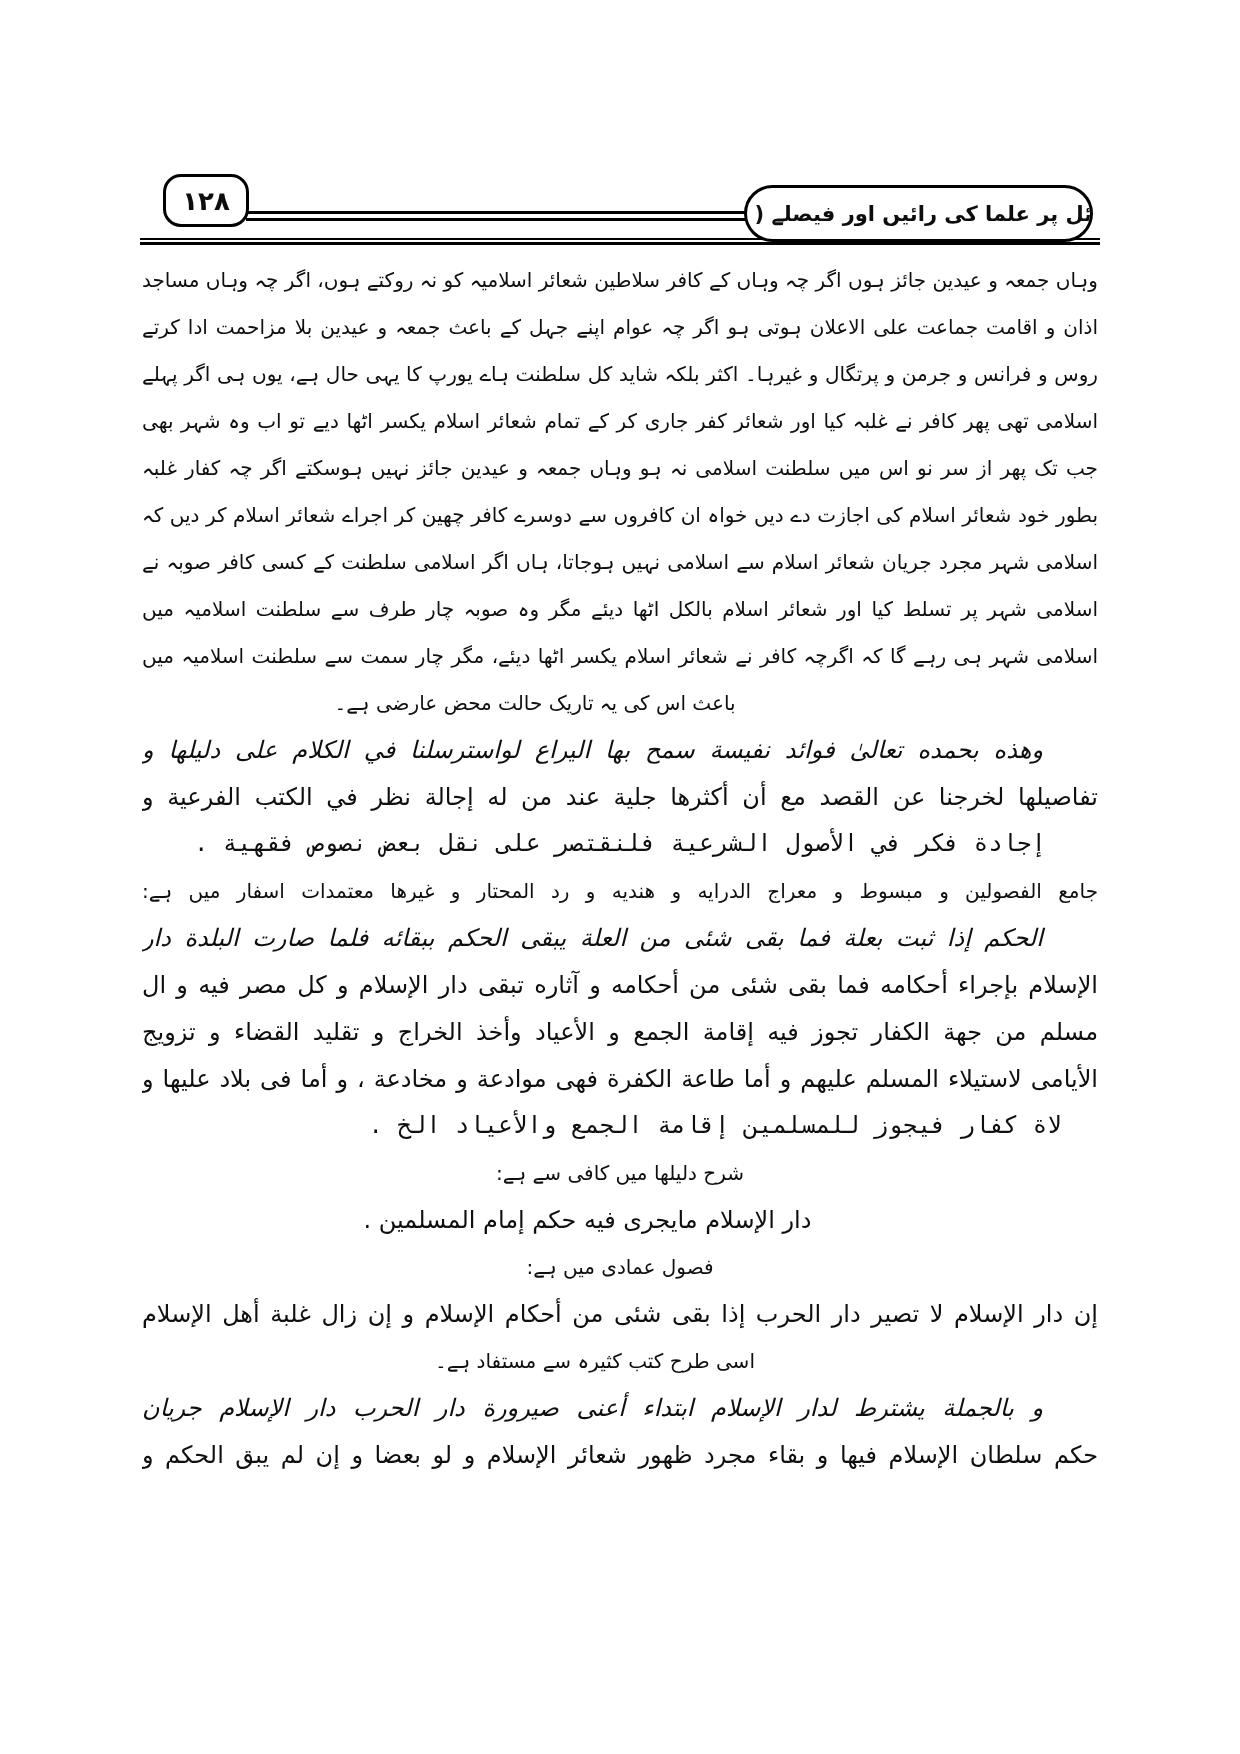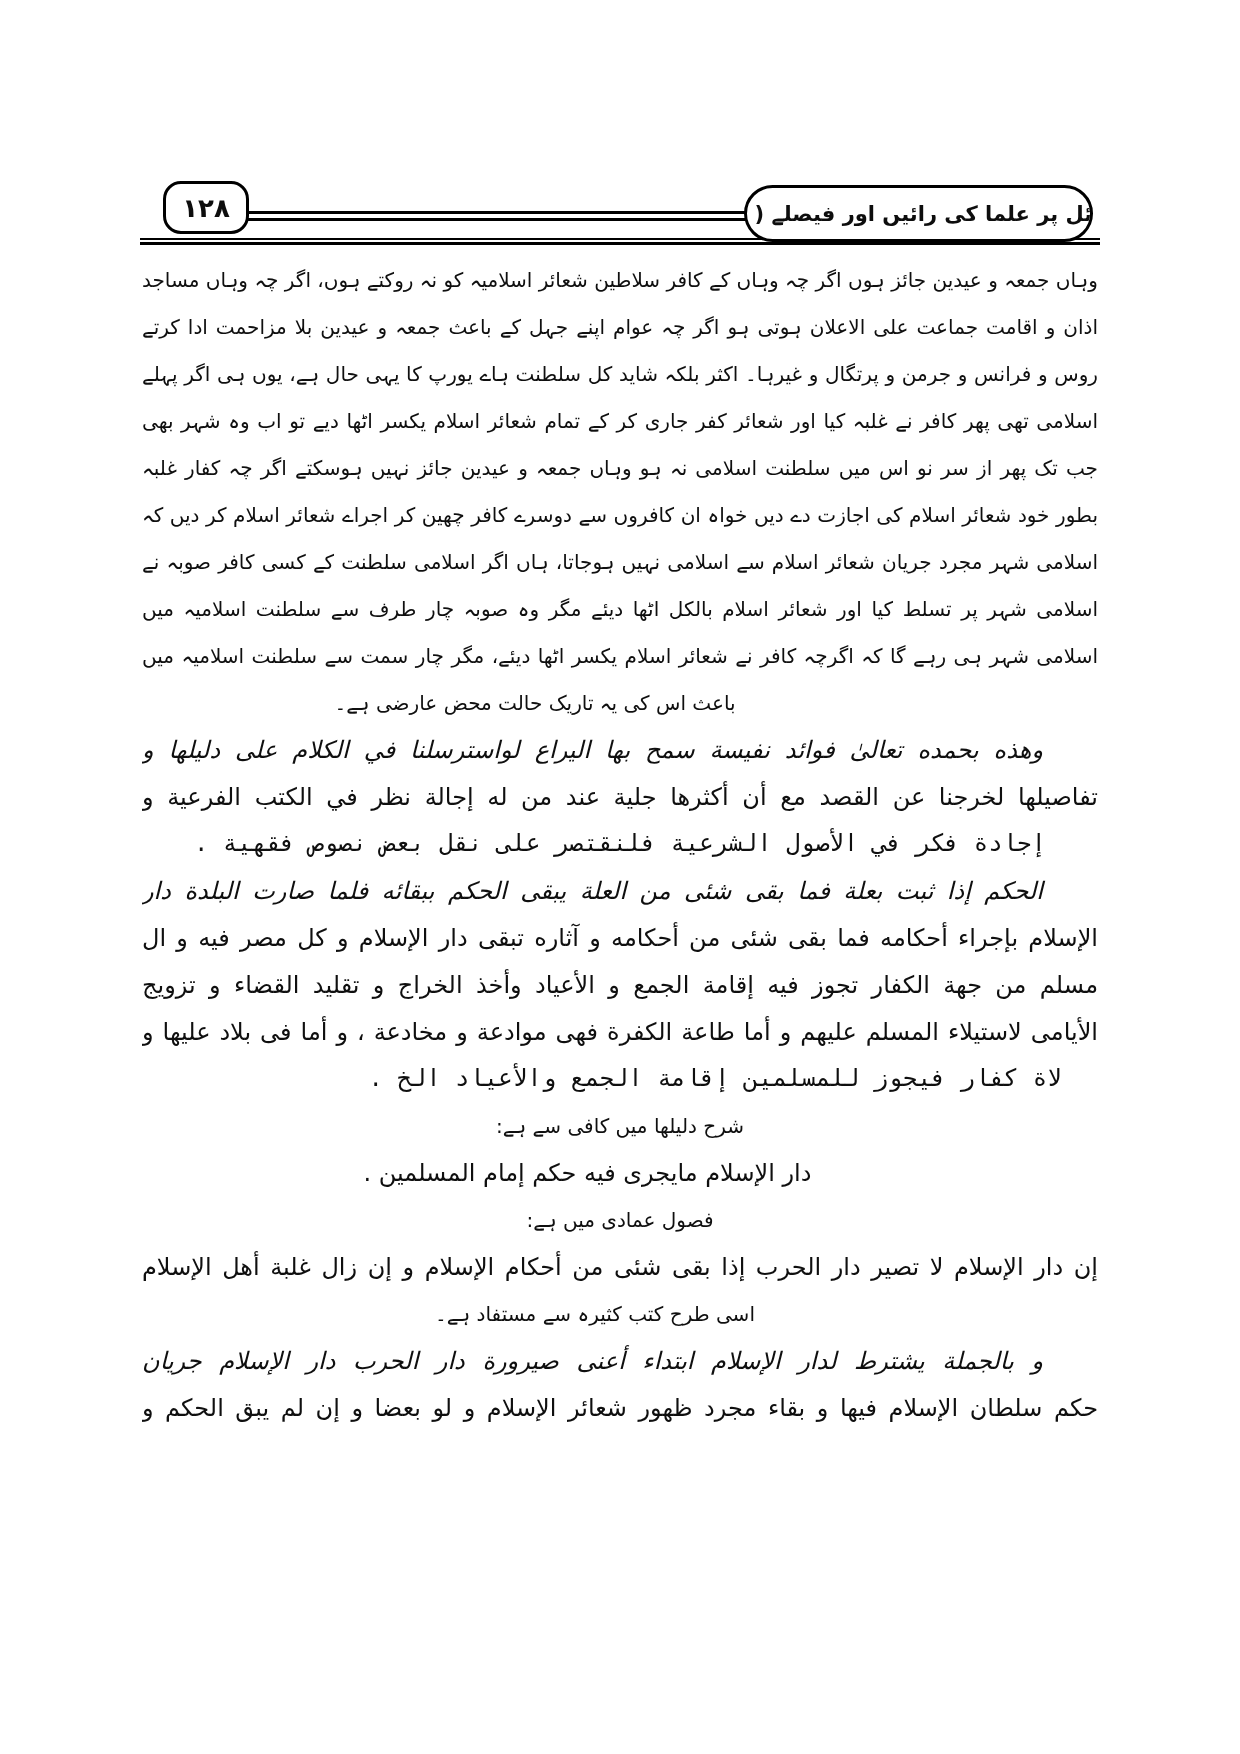--- a/index.html
+++ b/index.html
@@ -3,21 +3,21 @@
 <meta charset="utf-8">
 <style>
   * { margin:0; padding:0; box-sizing:border-box; }
   html,body { width:1240px; height:1754px; background:#ffffff; }
   body { font-family:"DejaVu Sans", sans-serif; color:#0d0d0d; position:relative; }
 
   .page { position:absolute; inset:0; background:#fff; }
 
   
   .pagenum-box{
-    position:absolute; left:163px; top:181px; width:86px; height:53px;
+    position:absolute; left:163px; top:174px; width:86px; height:53px;
     border:3px solid #000; border-radius:18px; background:#fff;
     display:flex; align-items:center; justify-content:center;
     font-size:26px; font-weight:bold; direction:rtl; z-index:2;
   }
   .cartouche{
     position:absolute; left:744px; top:185px; width:349px; height:57px;
     border:3px solid #000; border-radius:29px; background:#fff;
     display:flex; align-items:center; justify-content:center;
     font-size:21px; font-weight:bold; direction:rtl; z-index:2;
     white-space:nowrap; overflow:hidden;
@@ -81,20 +81,21 @@
     <div class="ln u j">اسلامی تھی پھر کافر نے غلبہ کیا اور شعائر کفر جاری کر کے تمام شعائر اسلام یکسر اٹھا دیے تو اب وہ شہر بھی اسلامی نہ رہے اور</div>
     <div class="ln u j">جب تک پھر از سر نو اس میں سلطنت اسلامی نہ ہو وہاں جمعہ و عیدین جائز نہیں ہوسکتے اگر چہ کفار غلبہ یافتہ ممانعت کے بعد پھر</div>
     <div class="ln u j">بطور خود شعائر اسلام کی اجازت دے دیں خواہ ان کافروں سے دوسرے کافر چھین کر اجراے شعائر اسلام کر دیں کہ کوئی غیر</div>
     <div class="ln u j">اسلامی شہر مجرد جریان شعائر اسلام سے اسلامی نہیں ہوجاتا، ہاں اگر اسلامی سلطنت کے کسی کافر صوبہ نے بغاوت کر کے کسی</div>
     <div class="ln u j">اسلامی شہر پر تسلط کیا اور شعائر اسلام بالکل اٹھا دیئے مگر وہ صوبہ چار طرف سے سلطنت اسلامیہ میں محصور ہے تو وہ شہر</div>
     <div class="ln u j">اسلامی شہر ہی رہے گا کہ اگرچہ کافر نے شعائر اسلام یکسر اٹھا دیئے، مگر چار سمت سے سلطنت اسلامیہ میں محصور ہونے کے</div>
     <div class="ln u s ind10">باعث اس کی یہ تاریک حالت محض عارضی ہے۔</div>
     <div class="ln a j ind">وهذه بحمده تعالىٰ فوائد نفيسة سمح بها اليراع لواسترسلنا في الكلام على دليلها و</div>
     <div class="ln a j">تفاصيلها لخرجنا عن القصد مع أن أكثرها جلية عند من له إجالة نظر في الكتب الفرعية و</div>
     <div class="ln a c">إجادة فكر في الأصول الشرعية فلنقتصر على نقل بعض نصوص فقهية .</div>
+    <div class="ln u j">جامع الفصولين و مبسوط و معراج الدرايه و هنديه و رد المحتار و غيرها معتمدات اسفار میں ہے:</div>
     <div class="ln a j ind">الحكم إذا ثبت بعلة فما بقى شئى من العلة يبقى الحكم ببقائه فلما صارت البلدة دار</div>
     <div class="ln a j">الإسلام بإجراء أحكامه فما بقى شئى من أحكامه و آثاره تبقى دار الإسلام و كل مصر فيه و ال</div>
     <div class="ln a j">مسلم من جهة الكفار تجوز فيه إقامة الجمع و الأعياد وأخذ الخراج و تقليد القضاء و تزويج</div>
     <div class="ln a j">الأيامى لاستيلاء المسلم عليهم و أما طاعة الكفرة فهى موادعة و مخادعة ، و أما فى بلاد عليها و</div>
     <div class="ln a c pl19">لاة كفار فيجوز للمسلمين إقامة الجمع والأعياد الخ .</div>
     <div class="ln u s">شرح دليلها میں کافی سے ہے:</div>
     <div class="ln a s ind21">دار الإسلام مايجرى فيه حكم إمام المسلمين .</div>
     <div class="ln u s">فصول عمادی میں ہے:</div>
     <div class="ln a j">إن دار الإسلام لا تصير دار الحرب إذا بقى شئى من أحكام الإسلام و إن زال غلبة أهل الإسلام</div>
     <div class="ln u s ind24">اسی طرح کتب کثیرہ سے مستفاد ہے۔</div>

